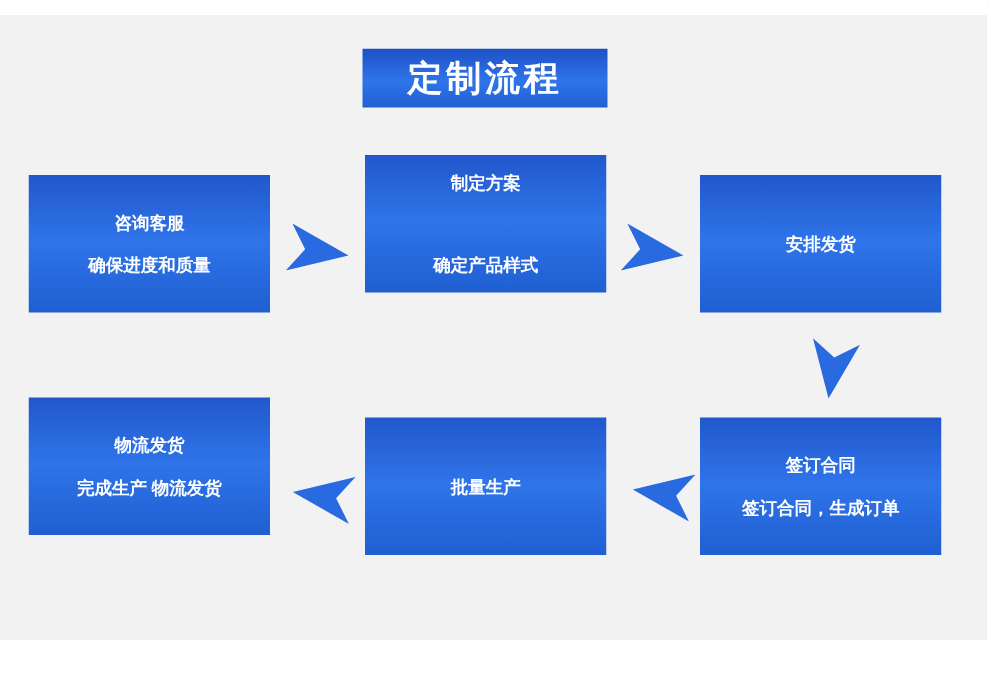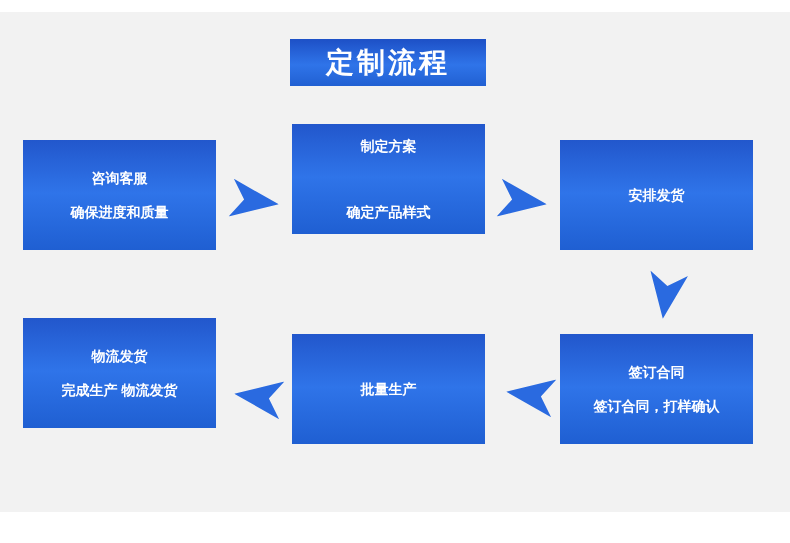--- a/index.html
+++ b/index.html
@@ -87,21 +87,21 @@
   <div class="step-box pos-3">
     <span>安排发货</span>
   </div>
 
   <svg class="arrow arrow-down" width="38" height="46" viewBox="0 0 38 46">
     <polygon points="0,0 19,13 38,0 19,46" fill="#2a6ae0"></polygon>
   </svg>
 
   <div class="step-box pos-4">
     <span>签订合同</span>
-    <span>签订合同，打样确认</span>
+    <span>签订合同，生成订单</span>
   </div>
 
   <svg class="arrow arrow-c" width="48" height="38" viewBox="0 0 48 38">
     <polygon points="48,0 35,19 48,38 0,19" fill="#2a6ae0"></polygon>
   </svg>
 
   <div class="step-box pos-5">
     <span>批量生产</span>
   </div>
 

